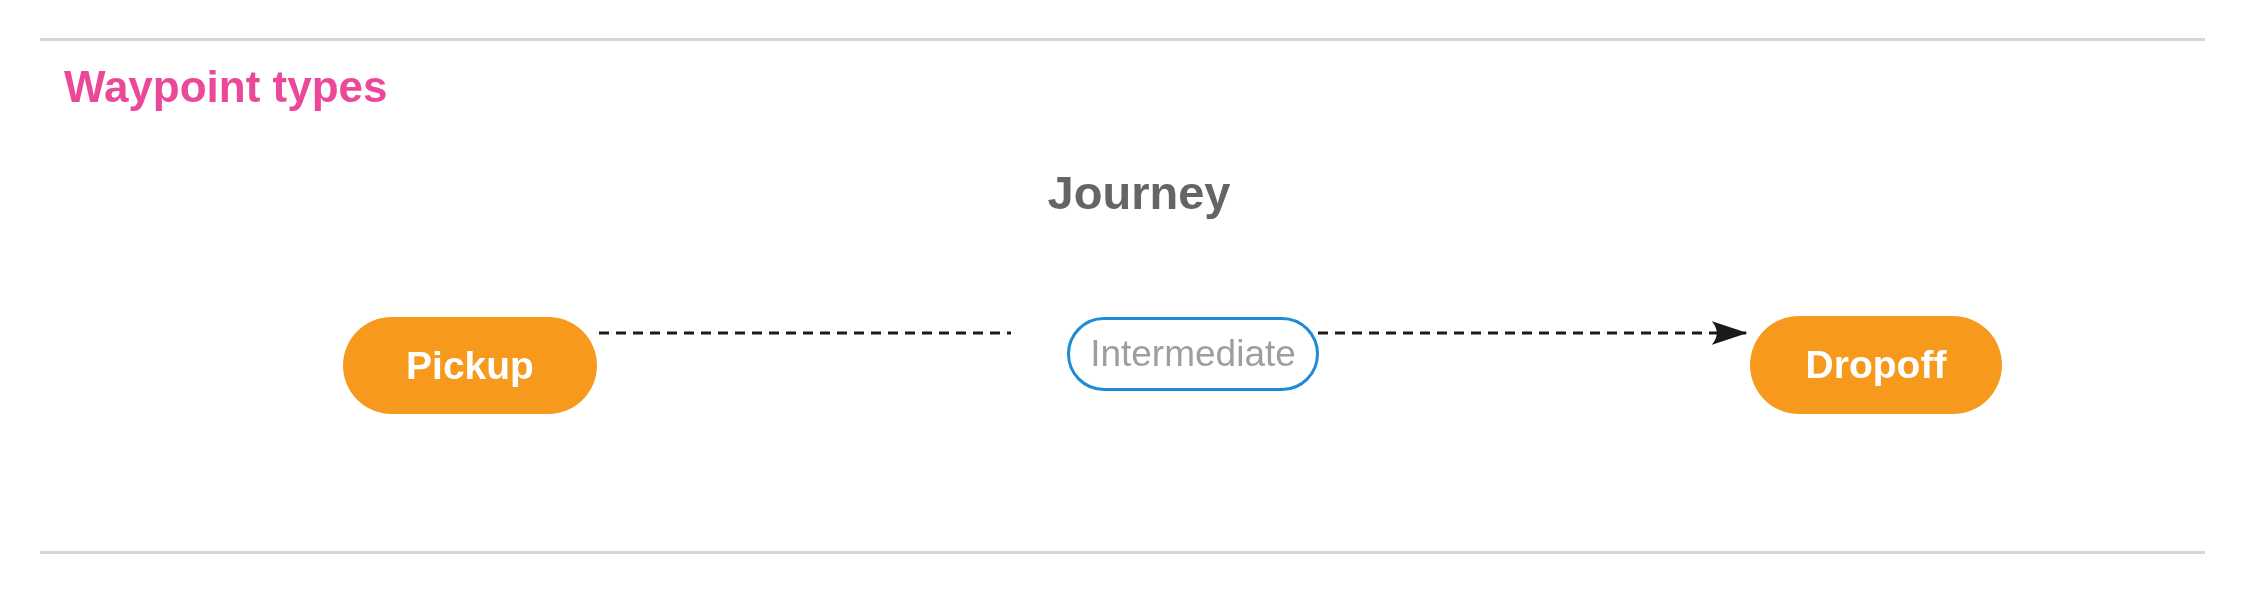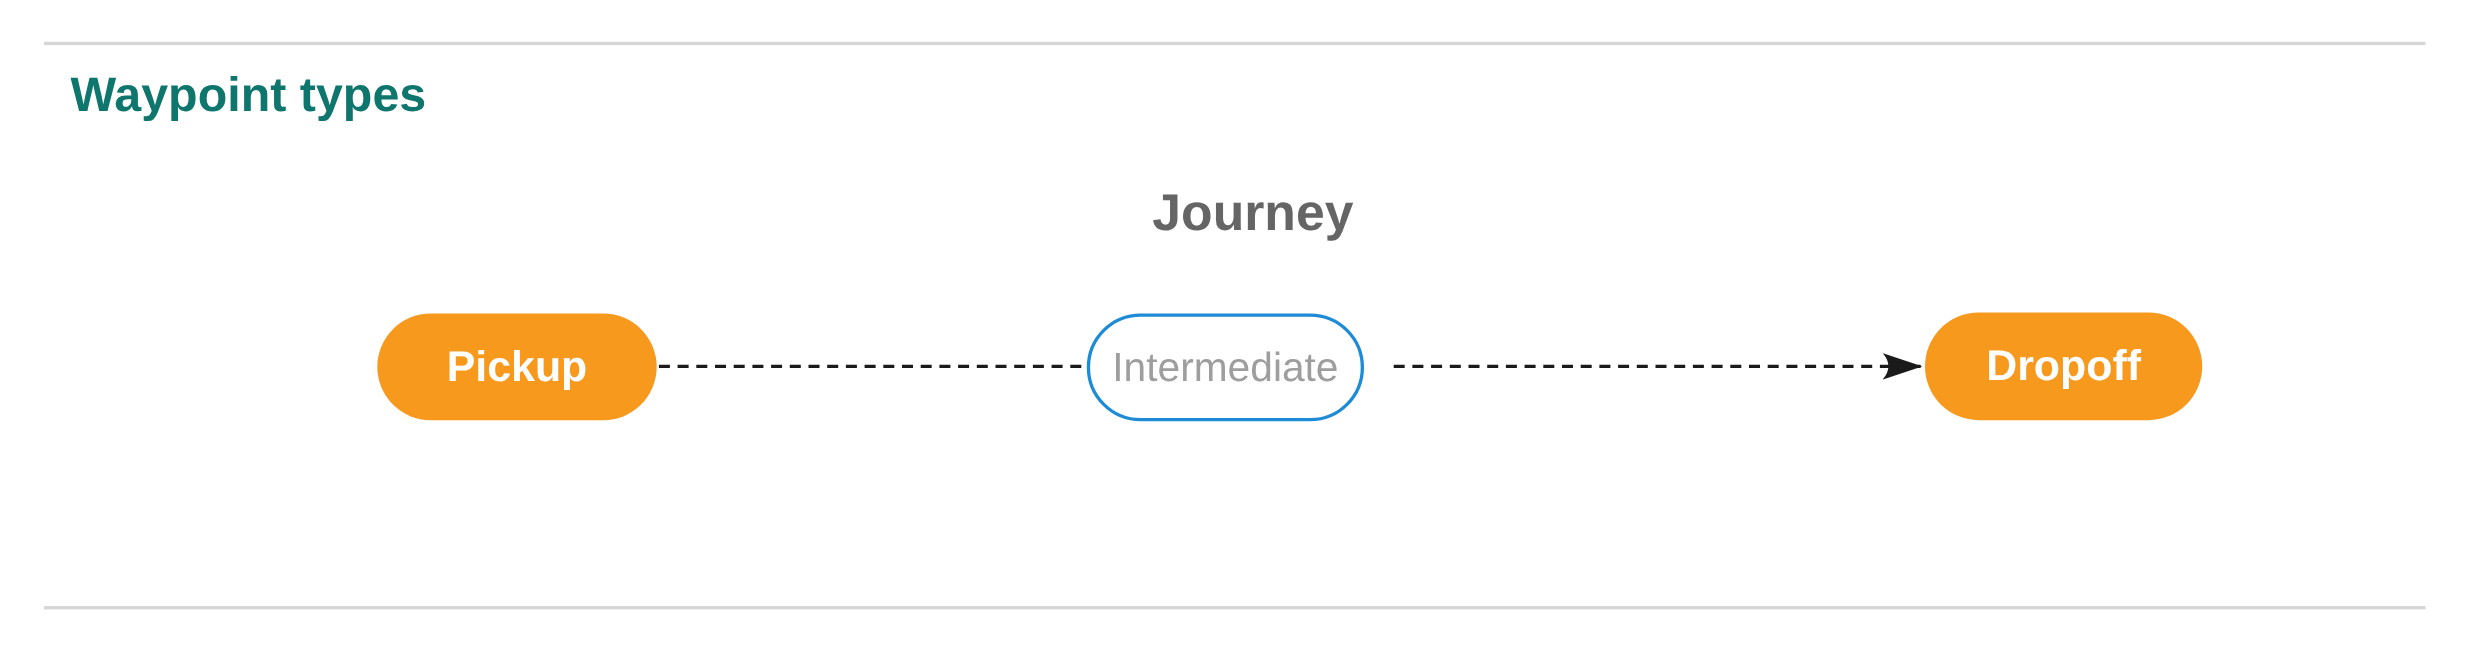--- a/index.html
+++ b/index.html
@@ -26,21 +26,21 @@
   .divider.bottom { top: 551px; }
 
   .heading {
     position: absolute;
     left: 64px;
     top: 62px;
     margin: 0;
     font-size: 44px;
     font-weight: 700;
     letter-spacing: 0px;
-    color: #0f766e;
+    color: #ec4899;
   }
 
   .journey-label {
     position: absolute;
     left: 939px;
     top: 165px;
     width: 400px;
     text-align: center;
     font-size: 47px;
     font-weight: 700;
@@ -58,29 +58,30 @@
   .node {
     position: absolute;
     box-sizing: border-box;
     display: flex;
     align-items: center;
     justify-content: center;
     border-radius: 60px;
     font-size: 39px;
     font-weight: 700;
     white-space: nowrap;
+    margin-top: 32px;
   }
   .node.terminal {
     background: #f6991d;
     color: #ffffff;
   }
   .node.pickup   { left: 343px;  top: 285px; width: 254px; height: 97px; }
   .node.dropoff  { left: 1750px; top: 284px; width: 252px; height: 98px; }
   .node.intermediate {
-    left: 988px; top: 285px; width: 252px; height: 98px;
+    left: 1067px; top: 285px; width: 252px; height: 74px;
     background: #ffffff;
     border: 3px solid #1e8bd6;
     color: #9e9e9e;
     font-weight: 500;
     font-size: 37px;
   }
 </style>
 </head>
 <body>
 

